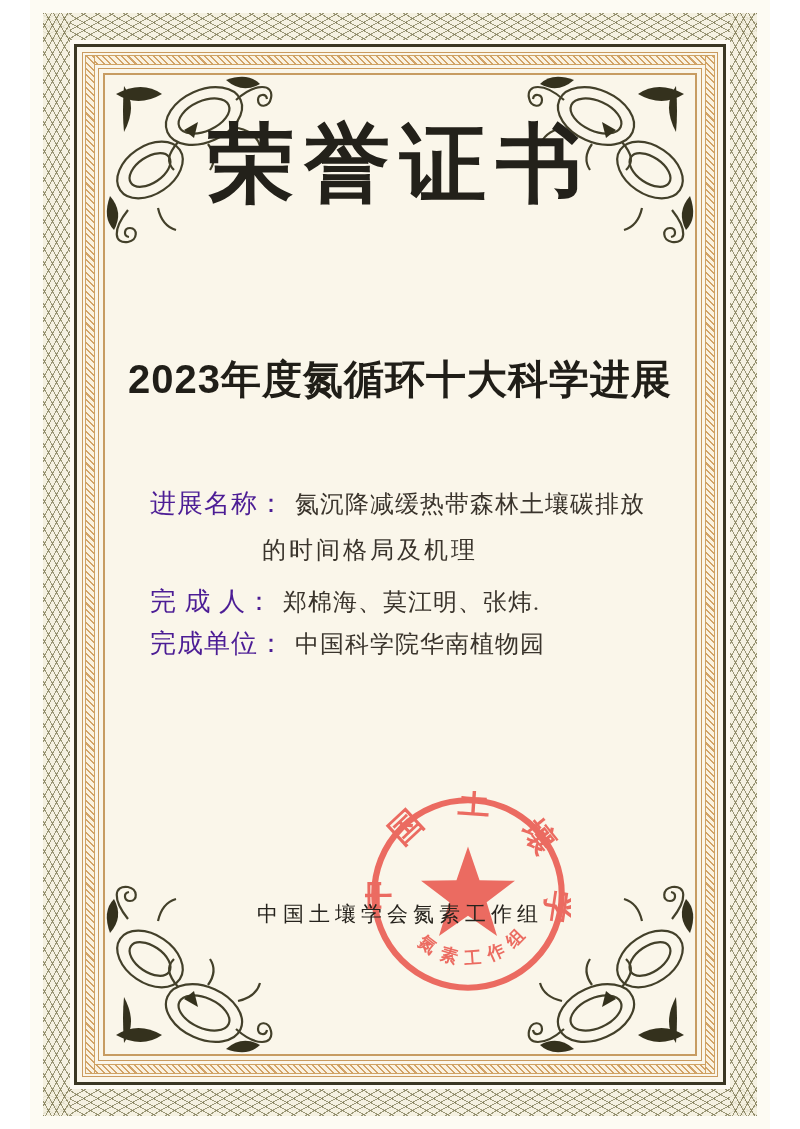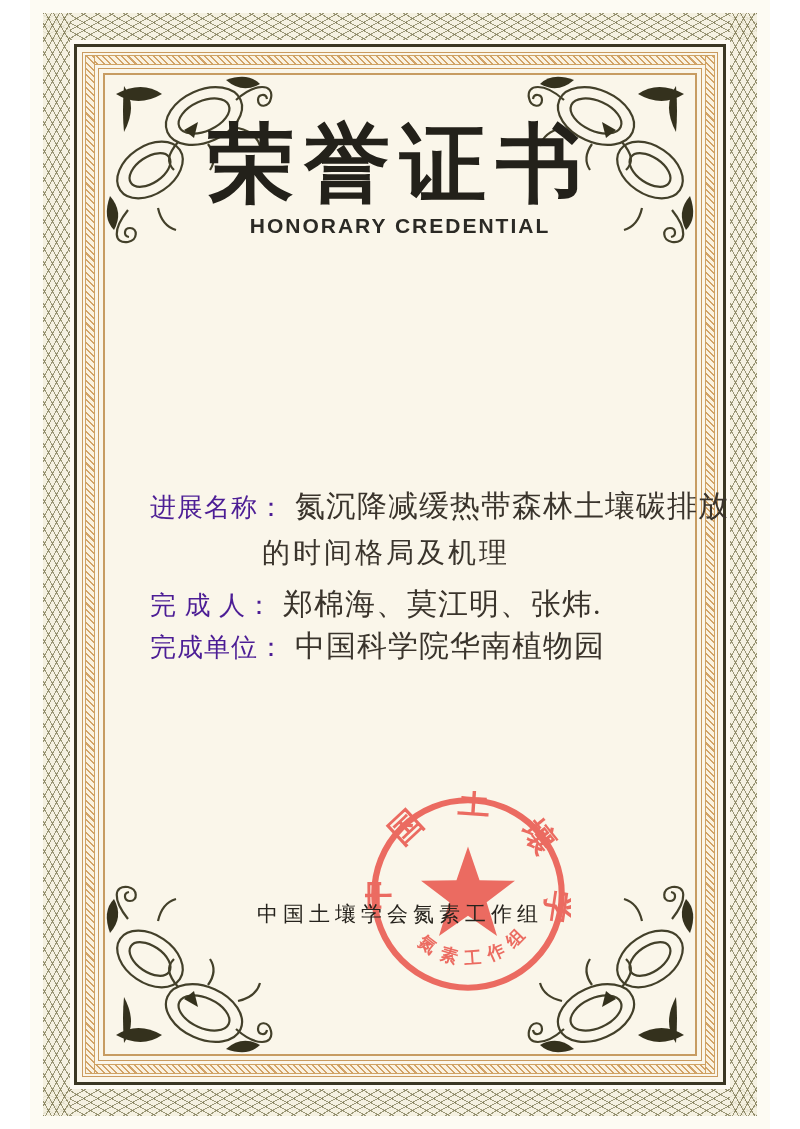--- a/index.html
+++ b/index.html
@@ -81,23 +81,23 @@
     text-align: center;
     font-family: "Liberation Sans", "DejaVu Sans", sans-serif;
     font-weight: 800;
     font-size: 40px;
     letter-spacing: 1px;
     color: #201e18;
   }
 
   .body-row { position: absolute; left: 120px; white-space: nowrap; color: #35302a; }
   .body-row .label { font-size: 26px; color: #4c1d95; letter-spacing: 1px; }
-  .body-row .value { font-size: 30px; margin-left: 10px; letter-spacing: 1px; color: #3a342c; }
+  .body-row .value { font-size: 24px; margin-left: 10px; letter-spacing: 1px; color: #3a342c; }
   .row-1 { top: 486px; }
-  .row-2 { top: 534px; left: 232px; font-size: 28px; letter-spacing: 3px; color: #3a342c; }
+  .row-2 { top: 534px; left: 232px; font-size: 24px; letter-spacing: 3px; color: #3a342c; }
   .row-3 { top: 584px; }
   .row-4 { top: 626px; }
 
   .issuer {
     position: absolute; top: 900px; left: 0; right: 0;
     text-align: center;
     font-size: 21px;
     letter-spacing: 5px;
     color: #26231d;
     z-index: 3;
@@ -218,21 +218,21 @@
     <g fill="#34311d" stroke="none">
       <path d="M28,36 q 26,-14 46,0 q -24,14 -46,0 Z"></path>
       <path d="M36,28 q 14,-26 0,-46 q -2,26 0,46 Z" transform="translate(0,46)"></path>
       <path d="M138,22 q 22,-8 34,4 q -18,10 -34,-4 Z"></path>
       <path d="M22,138 q -8,22 4,34 q 10,-18 -4,-34 Z"></path>
       <path d="M96,72 l 14,-8 l -4,16 Z"></path>
     </g>
   </svg>
 
   <div class="title">荣誉证书</div>
-  <div class="subtitle">HONORARY CREDENTIAL</div>
+  <div class="heading">2023年度氮循环十大科学进展</div>
 
   <div class="body-row row-1">
     <span class="label">进展名称：</span><span class="value">氮沉降减缓热带森林土壤碳排放</span>
   </div>
   <div class="body-row row-2">的时间格局及机理</div>
   <div class="body-row row-4">
     <span class="label">完成单位：</span><span class="value">中国科学院华南植物园</span>
   </div>
   <div class="body-row row-3">
     <span class="label">完 成 人：</span><span class="value">郑棉海、莫江明、张炜.</span>

